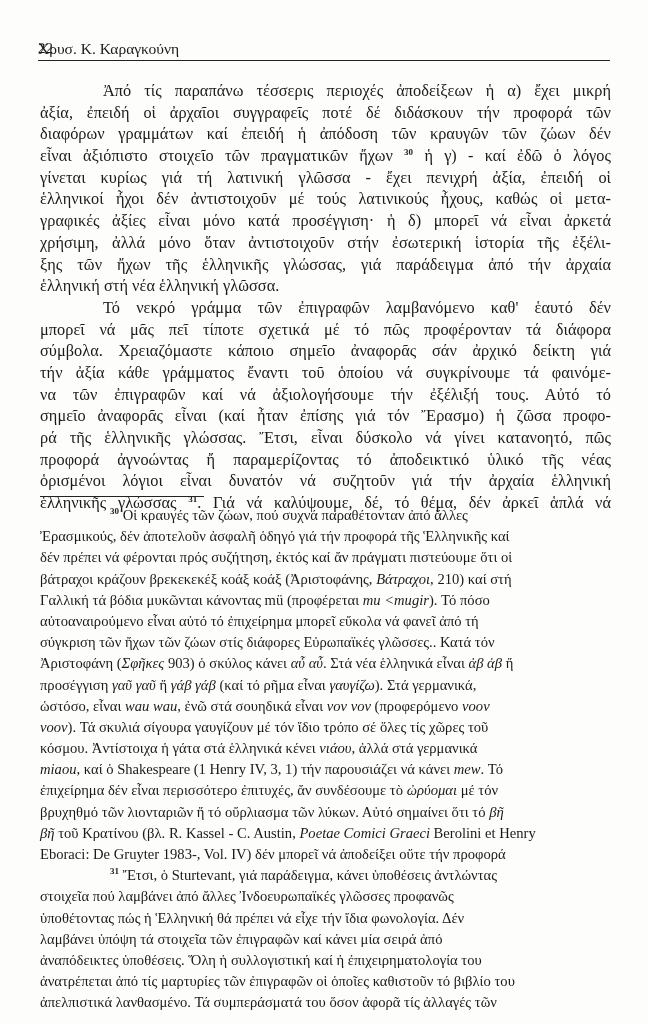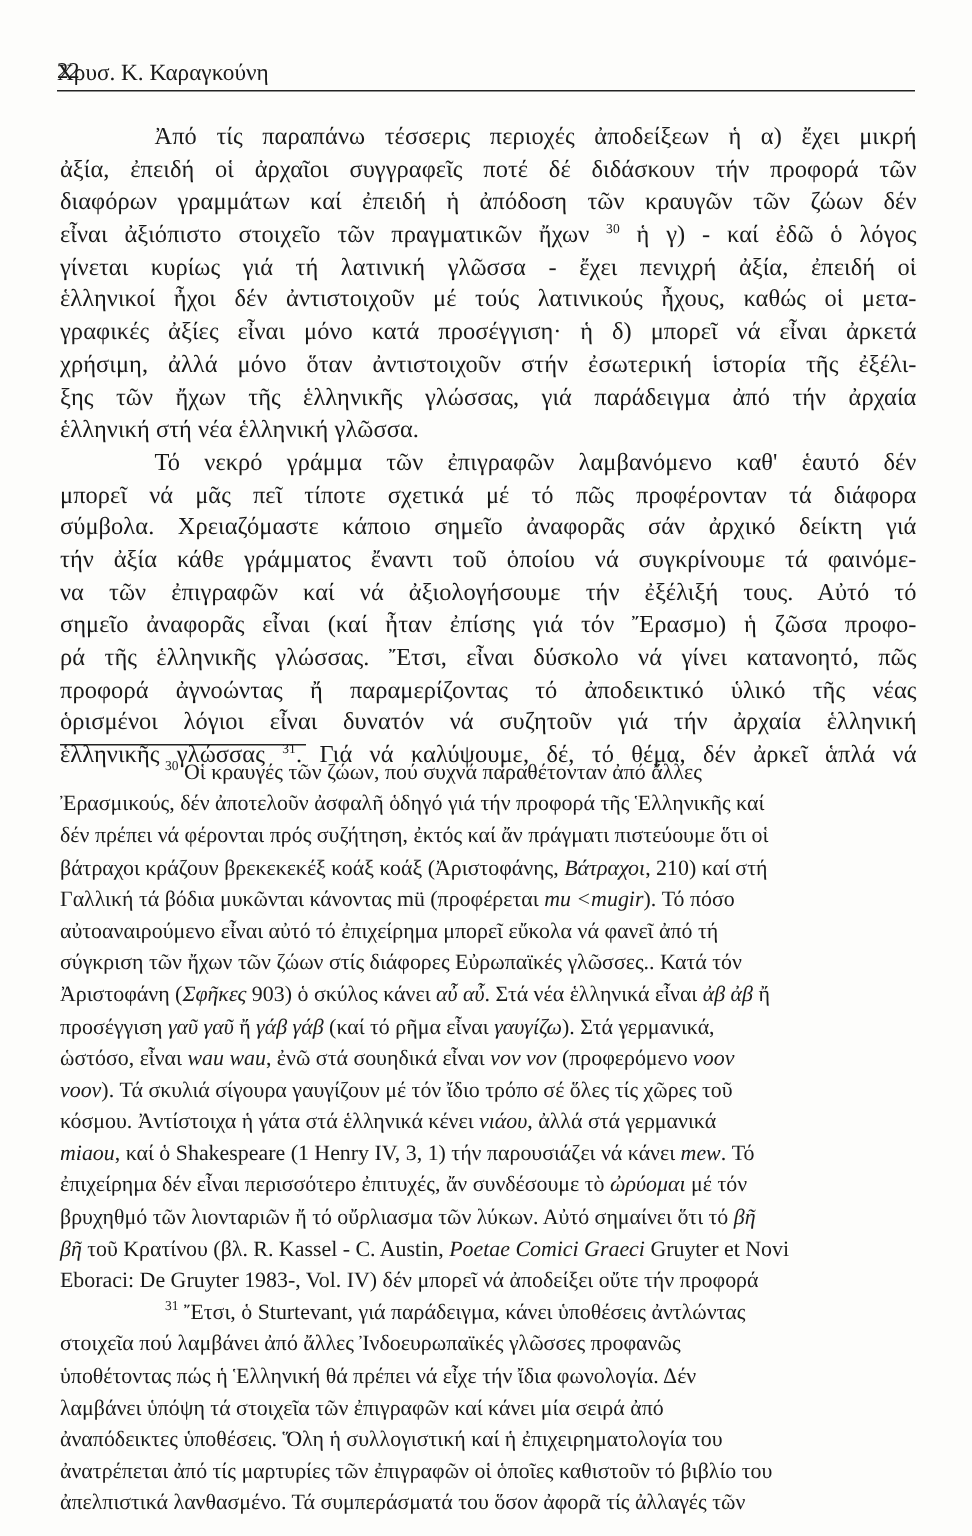--- a/index.html
+++ b/index.html
@@ -31,21 +31,21 @@
     border-top: 1.2px solid #222;
   }
   .notes {
     position: absolute; left: 40px; top: 505px; width: 571px;
   }
   .notes .line {
     height: 21.2px; line-height: 21.2px; font-size: 14.6px;
     white-space: nowrap;
   }
   .notes .line.indent { padding-left: 70px; }
-  sup { font-size: 9px; vertical-align: 6px; line-height: 0; }
+  sup { font-size: 9px; vertical-align: 6px; line-height: 0; font-weight: bold; }
   i { font-style: italic; }
 </style>
 </head>
 <body>
 
 <div class="header">
   <span class="page-num">22</span>
   <span class="running-head">Χρυσ. Κ. Καραγκούνη</span>
 </div>
 
@@ -83,21 +83,21 @@
   <div class="line">αὐτοαναιρούμενο εἶναι αὐτό τό ἐπιχείρημα μπορεῖ εὔκολα νά φανεῖ ἀπό τή</div>
   <div class="line">σύγκριση τῶν ἤχων τῶν ζώων στίς διάφορες Εὐρωπαϊκές γλῶσσες.. Κατά τόν</div>
   <div class="line"><span>Ἀριστοφάνη (</span><i>Σφῆκες</i><span> 903) ὁ σκύλος κάνει </span><i>αὖ αὖ</i><span>. Στά νέα ἑλληνικά εἶναι </span><i>ἀβ ἀβ</i><span> ἤ</span></div>
   <div class="line"><span>προσέγγιση </span><i>γαῦ γαῦ</i><span> ἤ </span><i>γάβ γάβ</i><span> (καί τό ρῆμα εἶναι </span><i>γαυγίζω</i><span>). Στά γερμανικά,</span></div>
   <div class="line"><span>ὡστόσο, εἶναι </span><i>wau wau</i><span>, ἐνῶ στά σουηδικά εἶναι </span><i>vov vov</i><span> (προφερόμενο </span><i>voov</i></div>
   <div class="line"><i>voov</i><span>). Τά σκυλιά σίγουρα γαυγίζουν μέ τόν ἴδιο τρόπο σέ ὅλες τίς χῶρες τοῦ</span></div>
   <div class="line"><span>κόσμου. Ἀντίστοιχα ἡ γάτα στά ἑλληνικά κένει </span><i>νιάου</i><span>, ἀλλά στά γερμανικά</span></div>
   <div class="line"><i>miaou</i><span>, καί ὁ Shakespeare (1 Henry IV, 3, 1) τήν παρουσιάζει νά κάνει </span><i>mew</i><span>. Τό</span></div>
   <div class="line"><span>ἐπιχείρημα δέν εἶναι περισσότερο ἐπιτυχές, ἄν συνδέσουμε τὸ </span><i>ὠρύομαι</i><span> μέ τόν</span></div>
   <div class="line"><span>βρυχηθμό τῶν λιονταριῶν ἤ τό οὔρλιασμα τῶν λύκων.  Αὐτό σημαίνει ὅτι τό </span><i>βῆ</i></div>
-  <div class="line"><i>βῆ</i><span> τοῦ Κρατίνου (βλ. R. Kassel - C. Austin, </span><i>Poetae Comici Graeci</i><span> Gruyter et Novi</span></div>
+  <div class="line"><i>βῆ</i><span> τοῦ Κρατίνου (βλ. R. Kassel - C. Austin, </span><i>Poetae Comici Graeci</i><span> Berolini et Henry</span></div>
   <div class="line">Eboraci: De Gruyter 1983-, Vol. IV) δέν μπορεῖ νά ἀποδείξει οὔτε τήν προφορά</div>
   <div class="line indent"><sup>31</sup> <span>Ἔτσι, ὁ Sturtevant, γιά παράδειγμα, κάνει ὑποθέσεις ἀντλώντας</span></div>
   <div class="line">στοιχεῖα πού λαμβάνει ἀπό ἄλλες Ἰνδοευρωπαϊκές γλῶσσες προφανῶς</div>
   <div class="line">ὑποθέτοντας πώς ἡ Ἑλληνική θά πρέπει νά εἶχε τήν ἴδια φωνολογία. Δέν</div>
   <div class="line">λαμβάνει ὑπόψη τά στοιχεῖα τῶν ἐπιγραφῶν καί κάνει μία σειρά ἀπό</div>
   <div class="line">ἀναπόδεικτες ὑποθέσεις.  Ὅλη ἡ συλλογιστική καί ἡ ἐπιχειρηματολογία του</div>
   <div class="line">ἀνατρέπεται ἀπό τίς μαρτυρίες τῶν ἐπιγραφῶν οἱ ὁποῖες καθιστοῦν τό βιβλίο του</div>
   <div class="line">ἀπελπιστικά λανθασμένο. Τά συμπεράσματά του ὅσον ἀφορᾶ τίς ἀλλαγές τῶν</div>
 </div>
 

